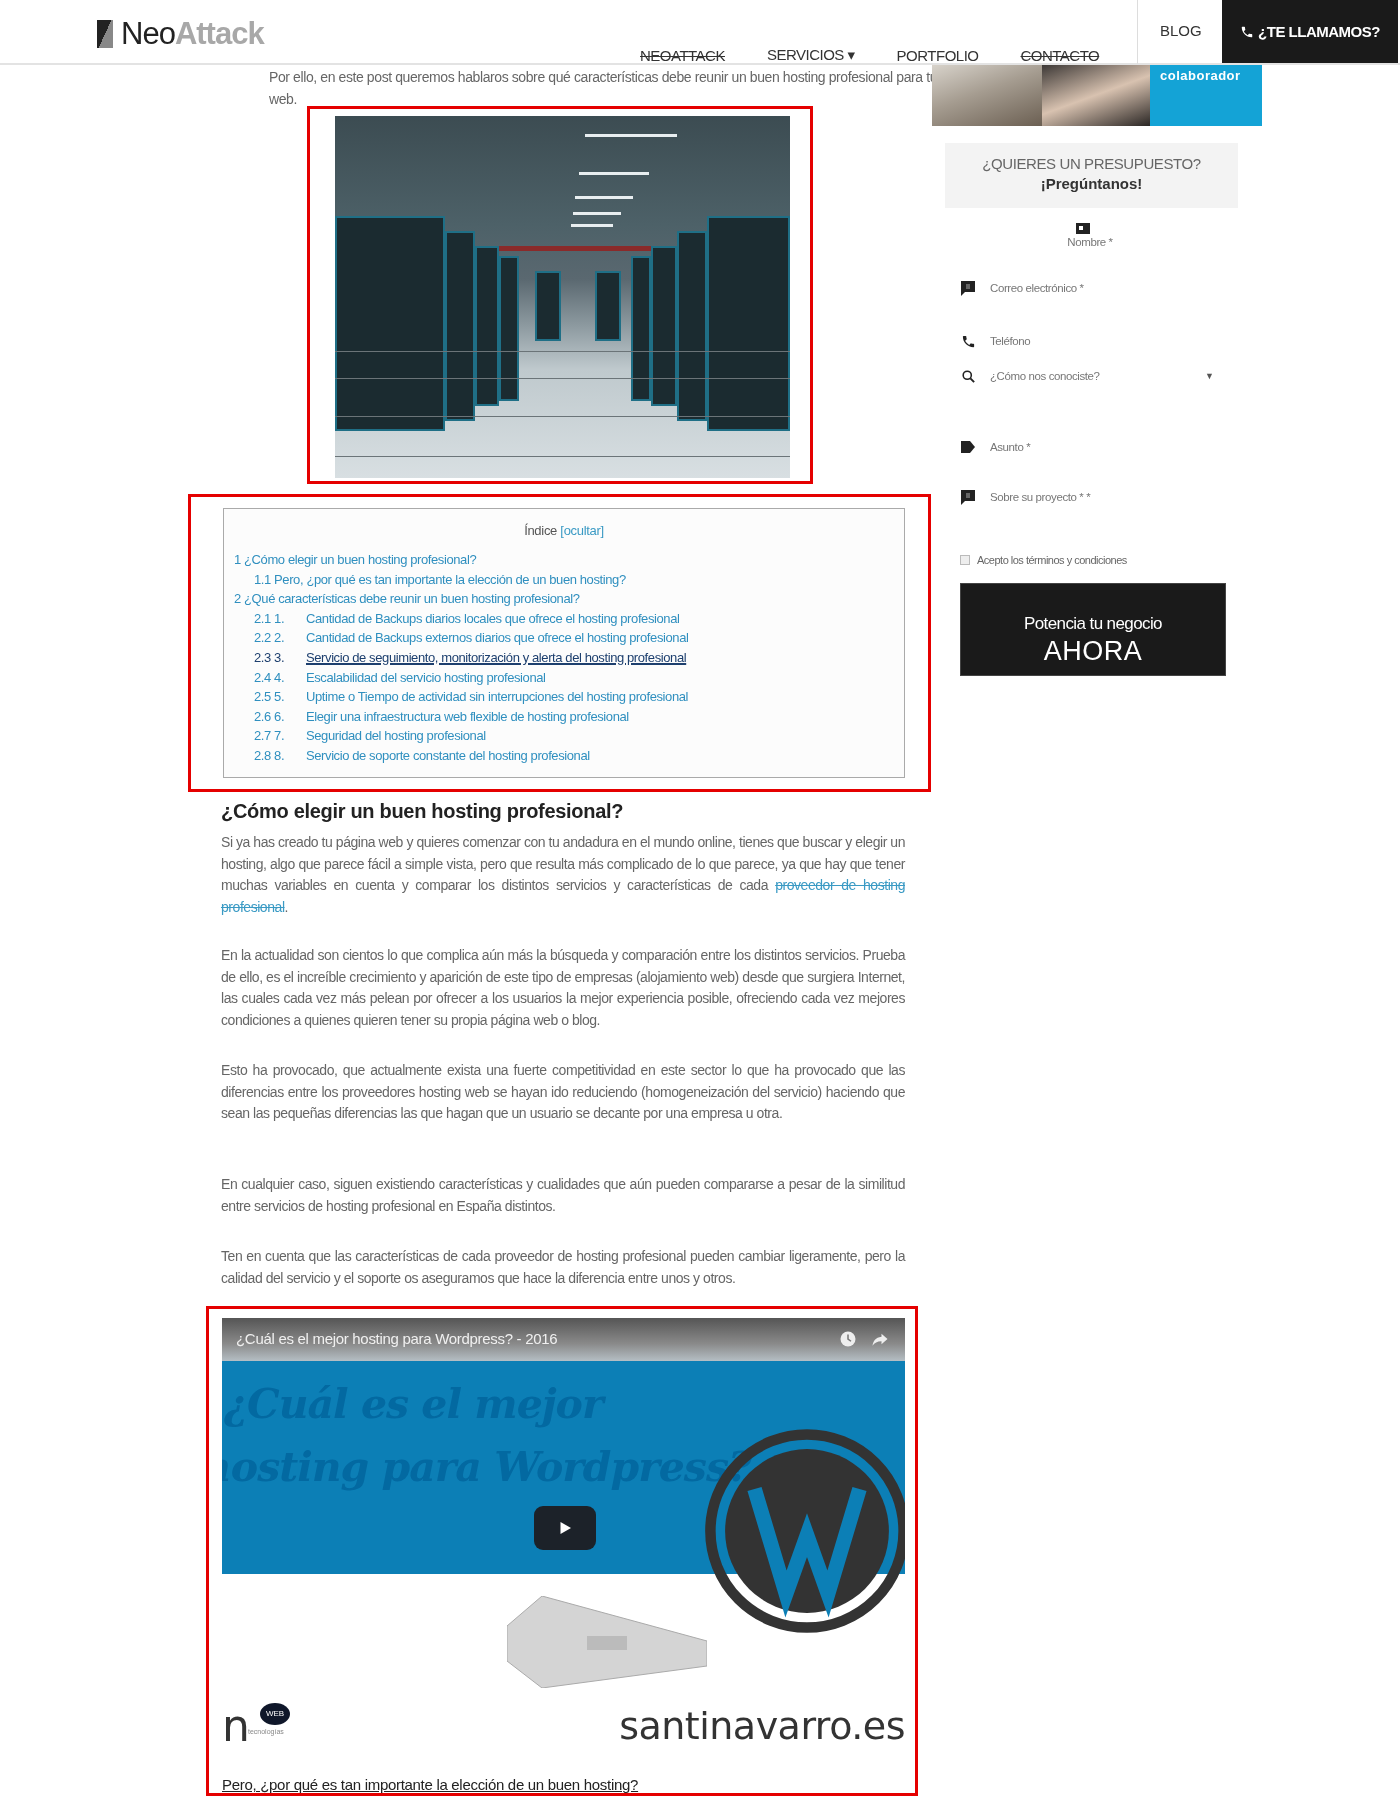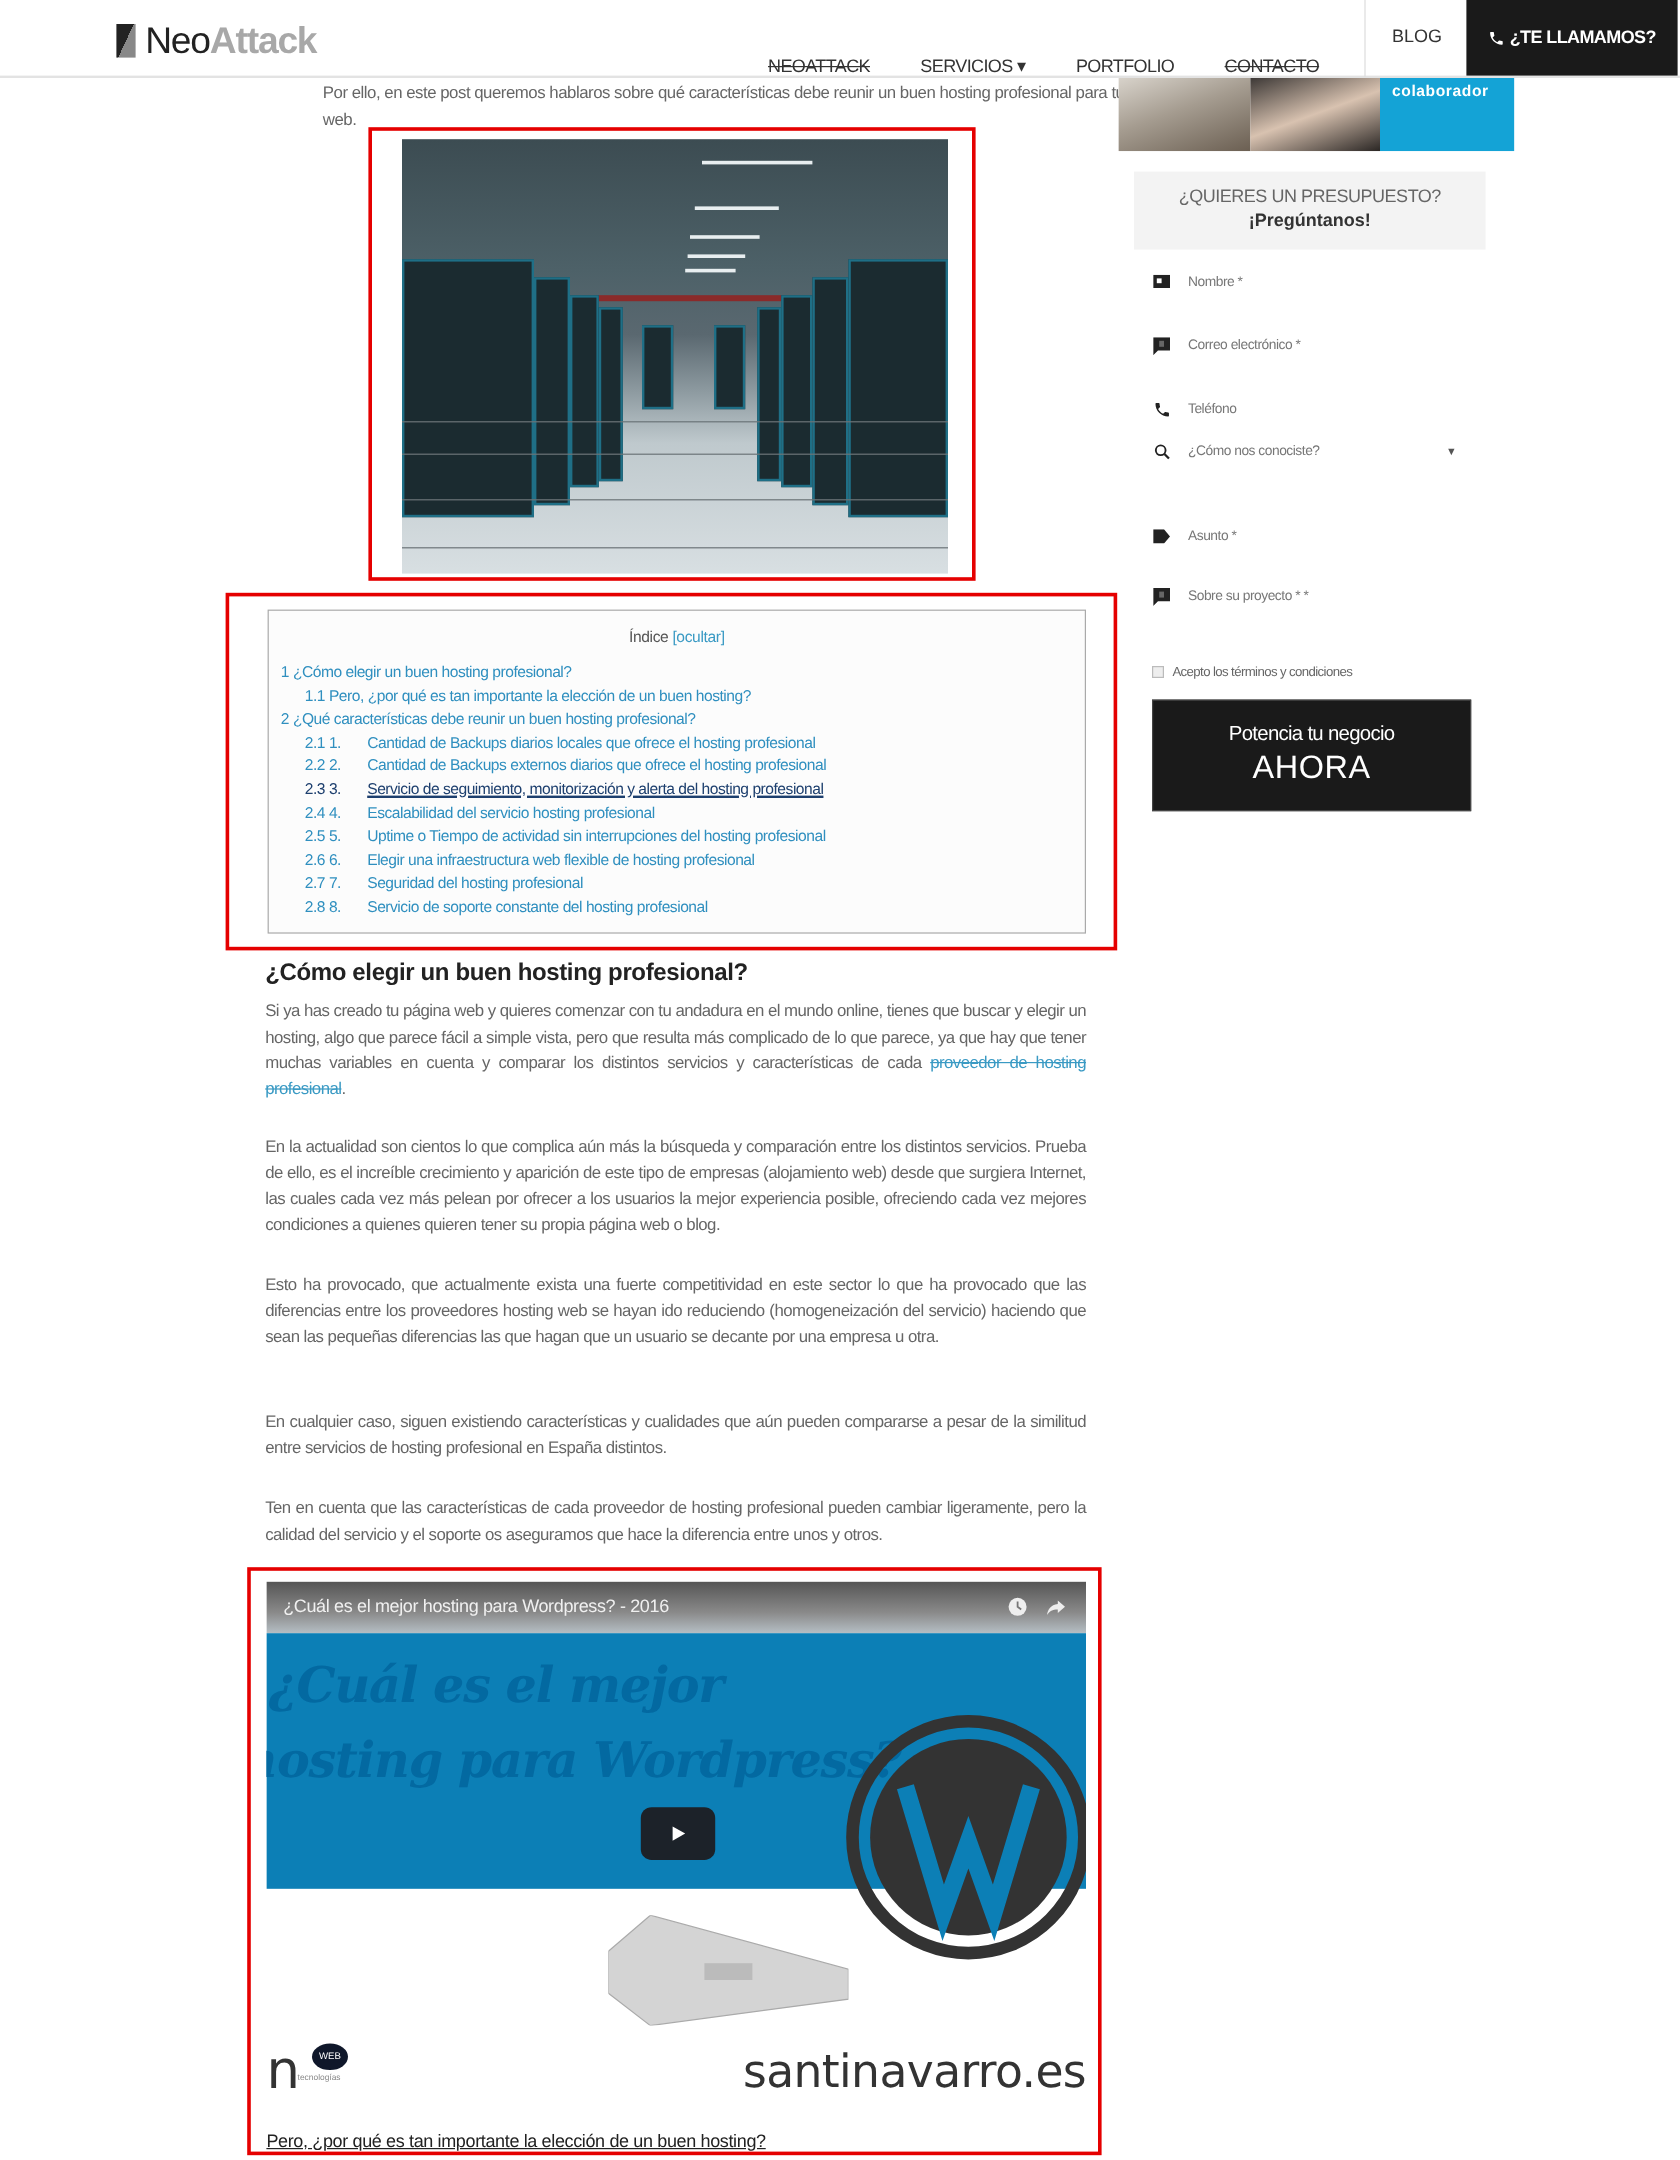--- a/index.html
+++ b/index.html
@@ -70,21 +70,21 @@
   .quote-l1 { font-size: 15px; color: #666; margin-top: 12px; letter-spacing: -0.4px; }
   .quote-l2 { font-size: 15px; color: #333; font-weight: bold; margin-top: 3px; }
 
   .form-row { position: absolute; left: 960px; width: 260px; height: 26px; display: flex; align-items: center; }
   .form-row .ico { width: 16px; height: 16px; margin-right: 14px; display: flex; align-items: center; justify-content: center; }
   .form-row .lbl { font-size: 11.5px; color: #777; letter-spacing: -0.4px; flex: 1; }
   .form-row .caret { font-size: 9px; color: #555; margin-right: 6px; }
   .terms { position: absolute; left: 960px; top: 554px; display: flex; align-items: center; font-size: 11px; color: #666; letter-spacing: -0.5px; }
   .terms .cb { width: 10px; height: 10px; border: 1px solid #bbb; background: #eee; margin-right: 7px; }
   .cta { position: absolute; left: 960px; top: 583px; width: 266px; height: 93px; background: #1a1a1a; color: #fff; text-align: center; border: 1px solid #444; }
-  .cta-l1 { font-size: 17px; margin-top: 18px; letter-spacing: -0.6px; }
+  .cta-l1 { font-size: 17px; margin-top: 30px; letter-spacing: -0.6px; }
   .cta-l2 { font-size: 27px; font-weight: normal; margin-top: 2px; letter-spacing: 0.5px; }
 </style>
 </head>
 <body>
 
 <div class="header">
   <div class="logo">
     <div class="logo-mark"></div>
     <span class="logo-neo">Neo</span>
       <span class="logo-attack">Attack</span>
@@ -200,21 +200,21 @@
   <div class="collab-p1"></div>
   <div class="collab-p2"></div>
   <div class="collab-p3">colaborador</div>
 </div>
 
 <div class="quote-box">
   <div class="quote-l1">¿QUIERES UN PRESUPUESTO?</div>
   <div class="quote-l2">¡Pregúntanos!</div>
 </div>
 
-<div class="form-row" style="top:222px;">
+<div class="form-row" style="top:222px;flex-direction:column;">
   <span class="ico">
       <svg width="14" height="12" viewBox="0 0 14 12">
         <rect width="14" height="11" fill="#222"></rect>
         <rect x="3" y="3" width="4" height="4" fill="#fff"></rect>
       </svg>
     </span>
   <span class="lbl">Nombre *</span>
 </div>
 <div class="form-row" style="top:275px;">
   <span class="ico">

